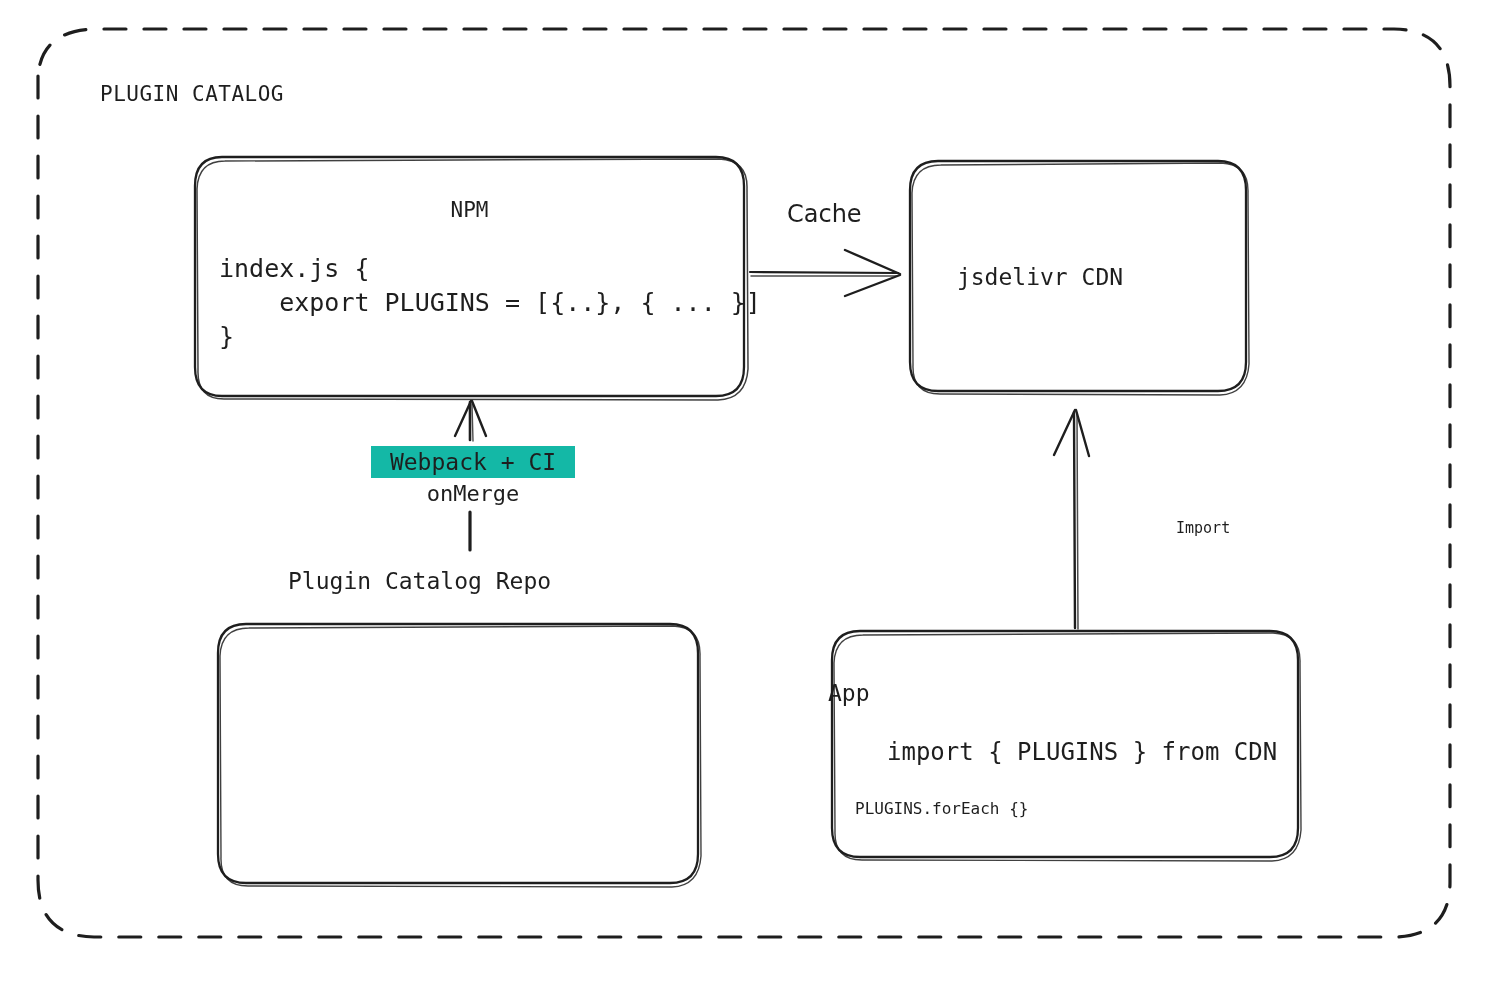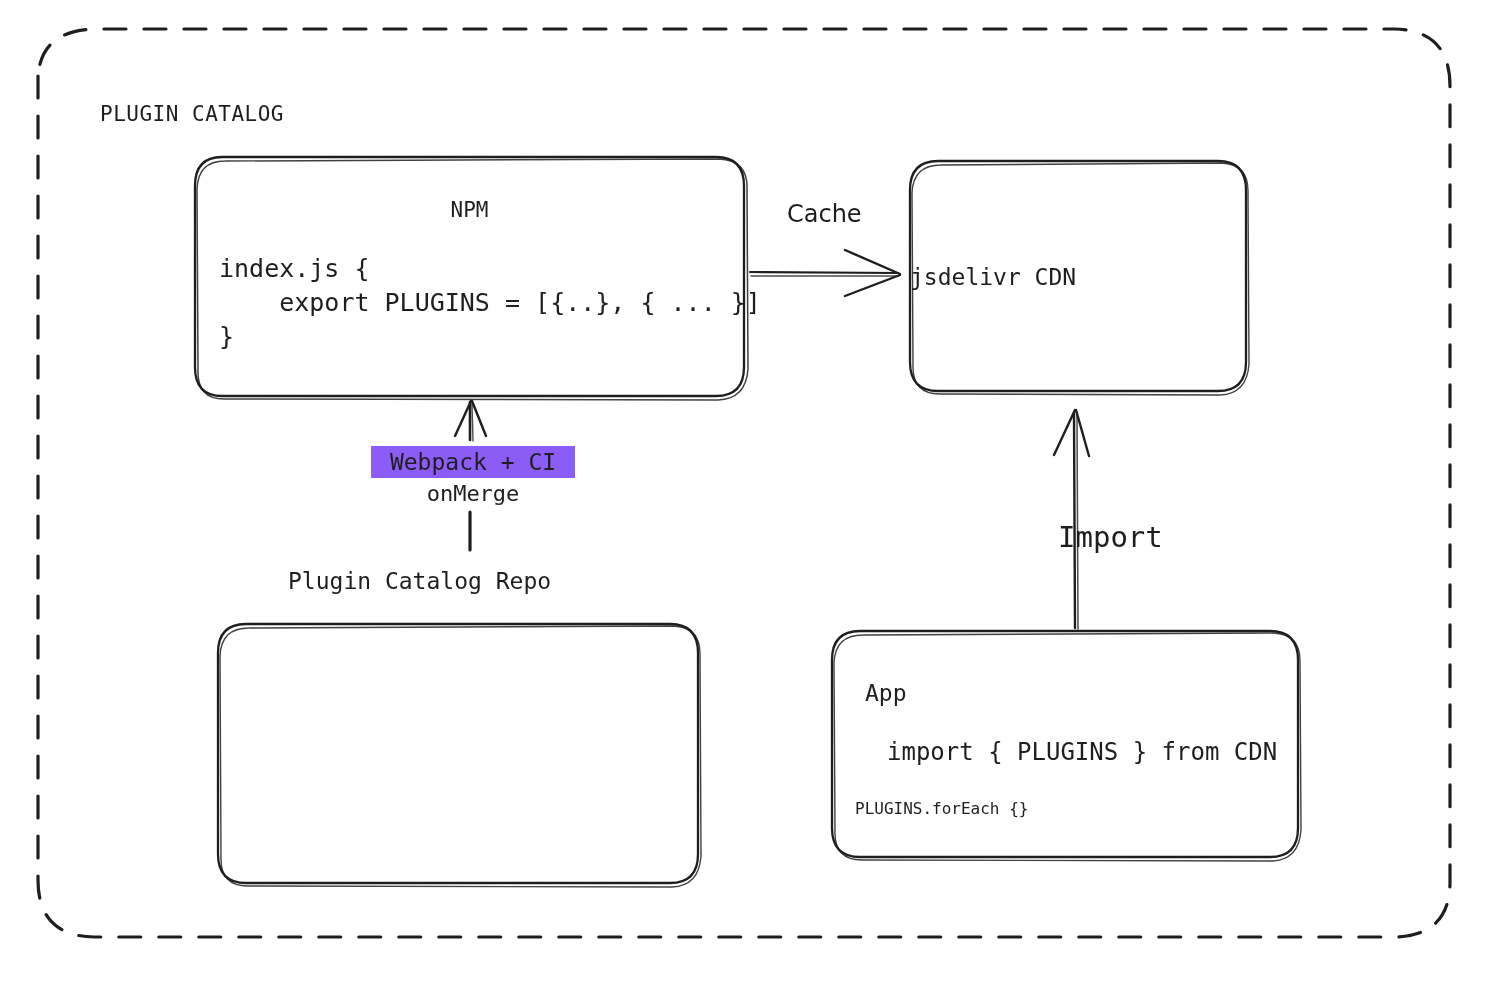--- a/index.html
+++ b/index.html
@@ -31,63 +31,63 @@
     font-family: "DejaVu Sans Mono", "Liberation Mono", monospace;
     line-height: 1.35;
   }
 
   
   #frame-title {
     left: 100px;
     top: 80px;
     font-size: 21px;
     letter-spacing: 0.5px;
-    margin-top: 20px;
   }
 
   
   #npm-title {
     left: 195px;
     top: 196px;
     width: 549px;
     text-align: center;
     font-size: 21px;
   }
   #npm-code {
     left: 219px;
     top: 252px;
     font-size: 25px;
     line-height: 1.36;
   }
 
   
   #cdn-title {
-    left: 910px;
+    left: 872px;
     top: 262px;
     width: 336px;
+    text-align: center;
     font-size: 23px;
   }
 
   
   #cache-label {
     left: 787px;
     top: 198px;
     font-size: 24px;
     font-family: "DejaVu Sans", "Liberation Sans", sans-serif;
     text-align: center;
   }
 
   
   #webpack-label {
     left: 371px;
     top: 446px;
     width: 200px;
     text-align: center;
     font-size: 23px;
-    background: #8b5cf6;
+    background: #14b8a6;
     padding: 1px 2px;
   }
   #onmerge-label {
     left: 371px;
     top: 478px;
     width: 200px;
     text-align: center;
     font-size: 22px;
     background: #ffffff;
     padding: 1px 2px;
@@ -103,28 +103,28 @@
   
   #repo-list {
     left: 222px;
     top: 707px;
     font-size: 24px;
     line-height: 1.33;
   }
 
   
   #import-label {
-    left: 1058px;
+    left: 1176px;
     top: 518px;
-    font-size: 29px;
+    font-size: 15px;
   }
 
   
   #app-title {
-    left: 865px;
+    left: 828px;
     top: 678px;
     font-size: 23px;
   }
   #app-line1 {
     left: 857px;
     top: 736px;
     font-size: 24px;
     margin-left: 30px;
   }
   #app-line2 {

